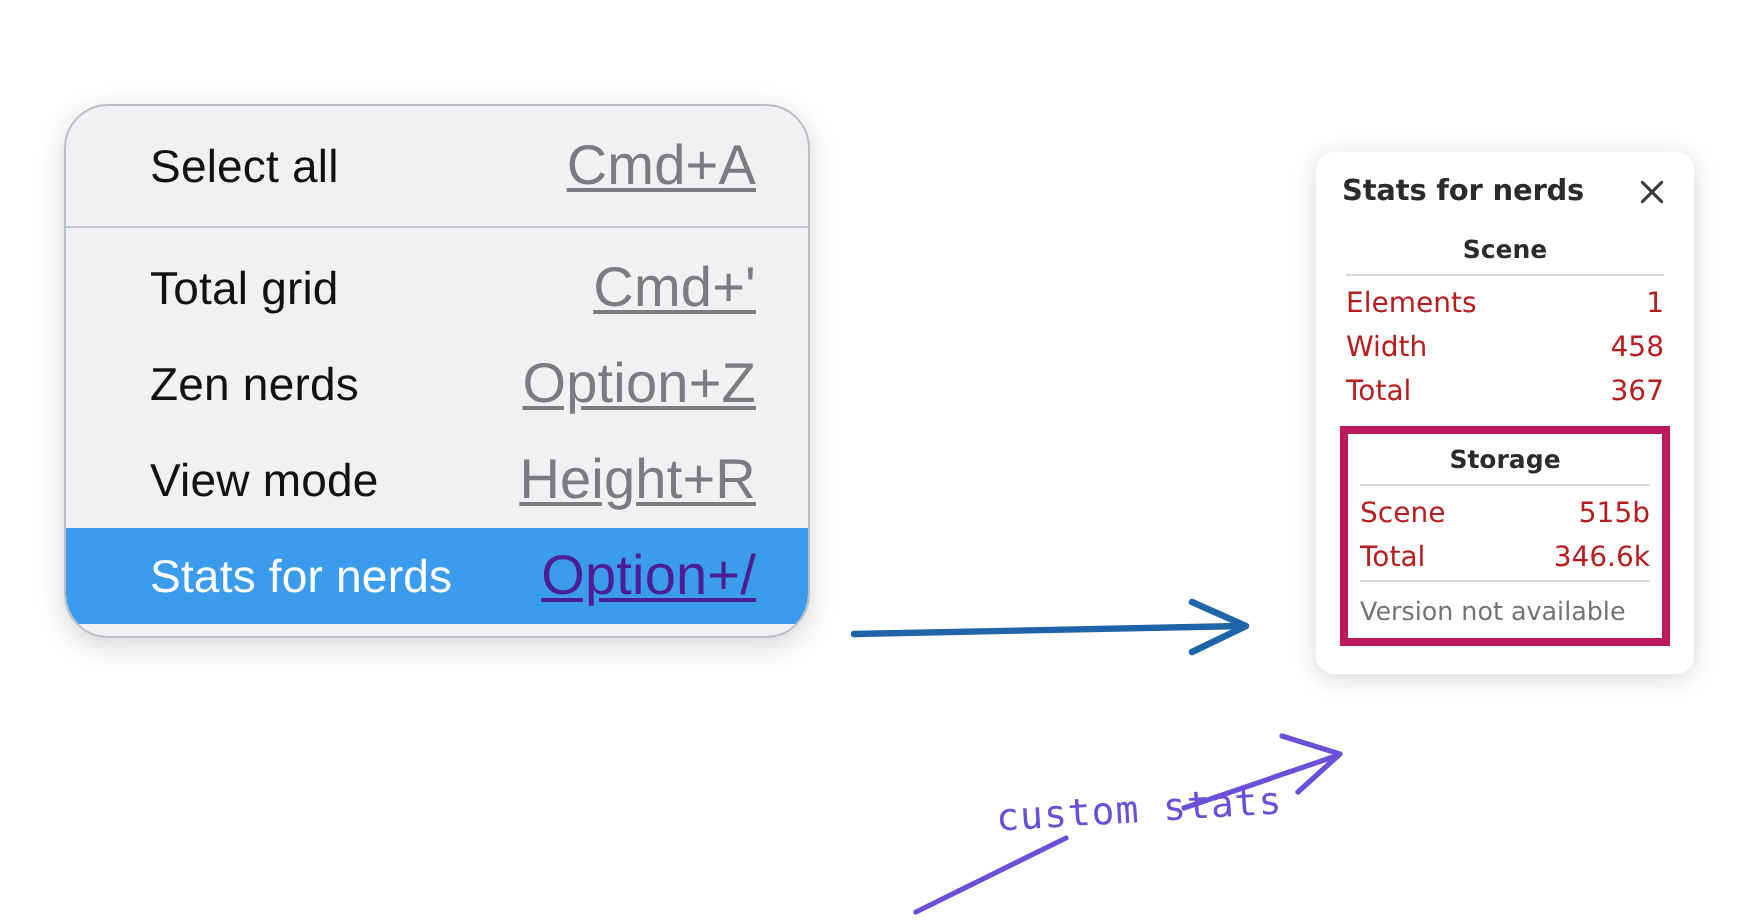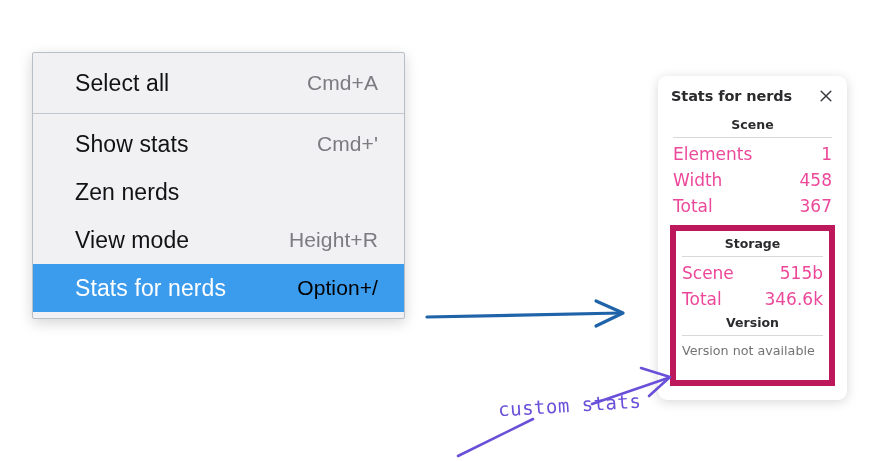--- a/index.html
+++ b/index.html
@@ -17,21 +17,21 @@
   }
 
   
   #context-menu {
     position: absolute;
     left: 32px;
     top: 52px;
     width: 373px;
     background: #f1f1f3;
     border: 1px solid #b9bfc6;
-    border-radius: 2px;
+    border-radius: 22px;
     box-shadow: 0 4px 14px rgba(0,0,0,0.17);
     overflow: hidden;
     box-sizing: border-box;
   }
   .menu-group { padding: 6px 0; }
   .menu-sep {
     height: 1px;
     background: #c2c7cd;
     margin: 0;
   }
@@ -43,29 +43,30 @@
     padding: 0 26px 0 42px;
     box-sizing: border-box;
     cursor: default;
   }
   .menu-item .mi-label {
     font-size: 23px;
     color: #111214;
     letter-spacing: 0.1px;
   }
   .menu-item .mi-shortcut {
-    font-size: 21px;
+    font-size: 28px;
     color: #7b7b80;
     letter-spacing: 0.1px;
+    text-decoration: underline;
   }
   .menu-item.selected {
     background: #3b9bec;
   }
   .menu-item.selected .mi-label { color: #ffffff; }
-  .menu-item.selected .mi-shortcut { color: #000000; text-align: right; }
+  .menu-item.selected .mi-shortcut { color: #4c1d95; text-align: right; }
 
   
   #stats-panel {
     position: absolute;
     left: 658px;
     top: 76px;
     width: 189px;
     background: #ffffff;
     border-radius: 9px;
     box-shadow: 0 2px 12px rgba(0,0,0,0.16);
@@ -100,29 +101,29 @@
   }
   .rule {
     height: 1px;
     background: #d8d8dc;
     margin: 0 2px 3px 2px;
   }
   .stat-row {
     display: flex;
     justify-content: space-between;
     align-items: center;
-    font-size: 17px;
-    color: #ec4899;
+    font-size: 14px;
+    color: #b91c1c;
     padding: 3px 2px;
   }
   .stat-row .sv { font-variant-numeric: tabular-nums; }
   .boxed {
-    border: 6px solid #be185d;
+    border: 4px solid #be185d;
     margin: 6px -1px 0 -1px;
-    padding: 2px 4px 20px 4px;
+    padding: 2px 4px 4px 4px;
     box-sizing: border-box;
   }
   .note-row {
     font-size: 12.7px;
     color: #737373;
     padding: 4px 2px 2px 2px;
   }
 
   
   #annotations {
@@ -154,25 +155,26 @@
       <div class="menu-item">
         <span class="mi-label">Select all</span>
         <span class="mi-shortcut">Cmd+A</span>
       </div>
     </div>
 
     <div class="menu-sep"></div>
 
     <div class="menu-group">
       <div class="menu-item">
-        <span class="mi-label">Show stats</span>
+        <span class="mi-label">Total grid</span>
         <span class="mi-shortcut">Cmd+'</span>
       </div>
       <div class="menu-item">
         <span class="mi-label">Zen nerds</span>
+        <span class="mi-shortcut">Option+Z</span>
       </div>
       <div class="menu-item">
         <span class="mi-label">View mode</span>
         <span class="mi-shortcut">Height+R</span>
       </div>
       <div class="menu-item selected">
         <span class="mi-label">Stats for nerds</span>
         <span class="mi-shortcut">Option+/</span>
       </div>
     </div>
@@ -213,21 +215,20 @@
           <span class="sl">Scene</span>
           <span class="sv">515b</span>
         </div>
         <div class="stat-row">
           <span class="sl">Total</span>
           <span class="sv">346.6k</span>
         </div>
       </div>
 
       <div>
-        <div class="section-head">Version</div>
         <div class="rule"></div>
         <div class="note-row">Version not available</div>
       </div>
 
     </div>
   </div>
 
   <svg id="annotations" viewBox="0 0 873 461">
 
     <g>

